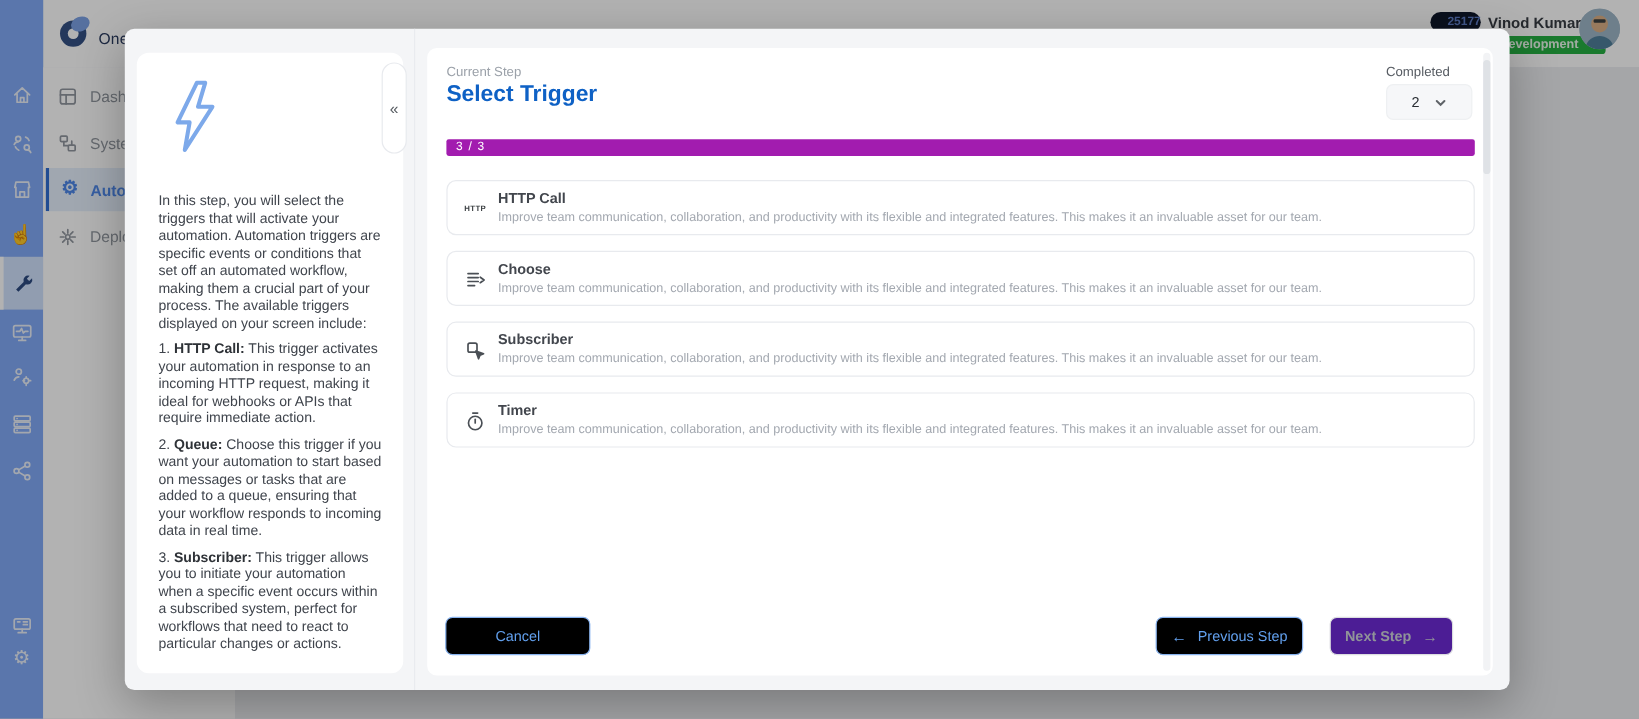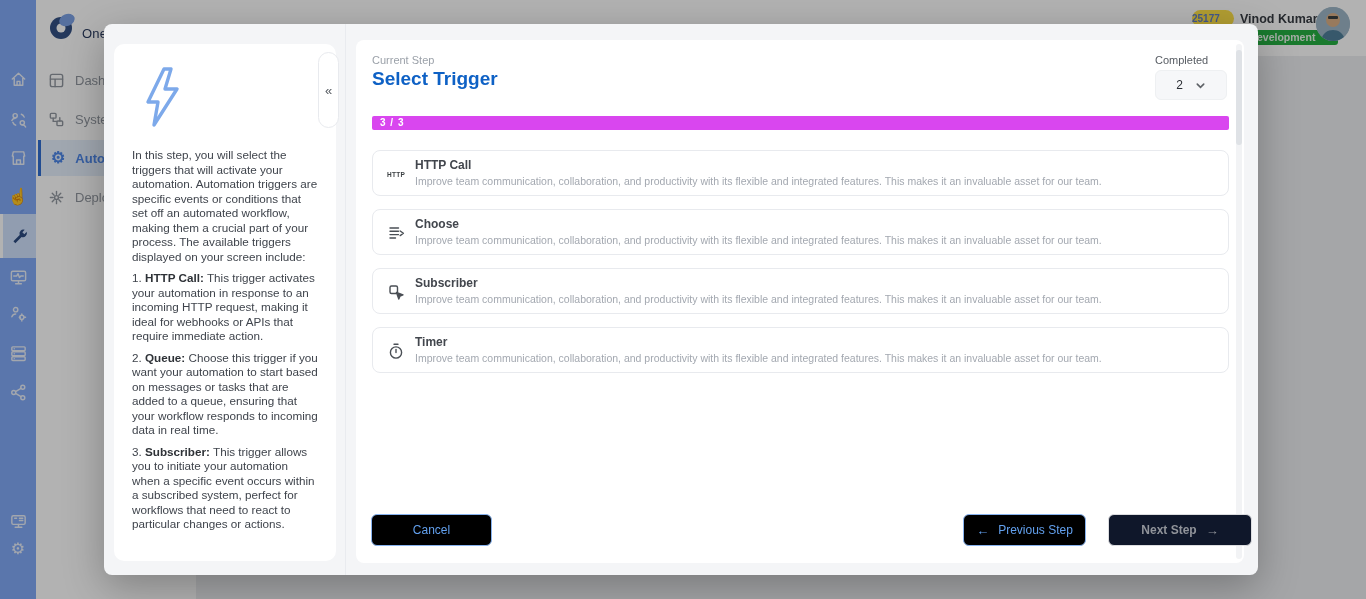--- a/index.html
+++ b/index.html
@@ -18,62 +18,62 @@
   .sidenav{position:absolute;left:36px;top:56px;width:160px;bottom:0;background:#ffffff}
   .pagebg{position:absolute;left:196px;top:56px;right:0;bottom:0;background:#ebedf0}
 
   .logo{position:absolute;left:12px;top:11px;display:flex;align-items:flex-end}
   .logo-text{margin-left:4px;font-size:13px;color:#293a5e;letter-spacing:.2px}
   .logo-text b{font-size:15px}
   .title-wrap{position:absolute;left:170px;top:27px;display:flex;gap:8px;color:#5a616b}
   .title-wrap svg{width:15px;height:15px;stroke:#5a616b;fill:none;stroke-width:1.6}
   .page-title{font-size:15px;font-weight:bold;color:#5a616b}
 
-  .id-badge{position:absolute;left:1156px;top:10px;width:42px;height:17px;border-radius:9px;background:#fde047;color:#5f7ec7;font-size:10px;font-weight:bold;text-align:left;line-height:17px}
+  .id-badge{position:absolute;left:1156px;top:10px;width:42px;height:17px;border-radius:9px;background:#0f172a;color:#5f7ec7;font-size:10px;font-weight:bold;text-align:right;line-height:17px}
   .user-name{position:absolute;left:1204px;top:12px;font-size:12.5px;font-weight:bold;color:#363b42}
   .env-badge{position:absolute;left:1192px;top:30px;width:110px;height:15px;border-radius:3px;background:#25ae42;color:#e8f5e9;font-size:10.5px;font-weight:bold;text-align:center;line-height:15px}
   .avatar{position:absolute;left:1280px;top:7px;width:34px;height:34px;border-radius:50%;overflow:hidden;background:#b3c6d4}
 
   .nav-item{position:absolute;left:2px;right:0;height:36px;display:flex;align-items:center;padding-left:10px;gap:10px;color:#90969e;font-size:13px;cursor:pointer}
   .nav-item svg{width:17px;height:17px;stroke:#90969e;fill:none;stroke-width:1.5;stroke-linecap:round}
   .nav-item.active{background:#e4eefb;color:#4d87e8;border-left:3px solid #2f6dd0;font-weight:bold;border-radius:0 6px 6px 0}
   .nav-item.active .glyph{color:#4d87e8}
 
   
   .modal{position:absolute;left:104px;top:24px;width:1154px;height:551px;background:#f4f5f7;border-radius:8px;box-shadow:0 12px 40px rgba(0,0,0,.28);z-index:10}
   .left-card{position:absolute;left:10px;top:20px;width:222px;height:517px;background:#ffffff;border-radius:10px;padding:14px 18px;overflow:hidden}
   .bolt{margin:8px 0 0 8px}
   .panel-title{margin-top:16px;font-size:26px;color:#4a8ed8}
-  .panel-text{margin-top:16px}
+  .panel-text{margin-top:28px}
   .panel-text p{font-size:11.7px;line-height:1.24;color:#3f444c;margin-bottom:7px}
   .panel-text b{color:#2e3237}
   .collapse-btn{position:absolute;left:214px;top:28px;width:21px;height:76px;background:#ffffff;border:1px solid #e8eaee;border-radius:11px;display:flex;align-items:center;justify-content:center;font-size:13px;color:#565b61;cursor:pointer;z-index:2}
   .v-divider{position:absolute;left:241px;top:0;bottom:0;width:1px;background:#e9ebef}
 
   .right-card{position:absolute;left:252px;top:16px;width:888px;height:523px;background:#ffffff;border-radius:8px}
   .eyebrow{position:absolute;left:16px;top:14px;font-size:11px;color:#9ba1a9}
   .step-title{position:absolute;left:16px;top:28px;font-size:19px;font-weight:bold;color:#0e61c5}
   .completed-label{position:absolute;right:17px;top:14px;width:72px;text-align:left;font-size:11px;color:#565b62}
   .completed-select{position:absolute;right:17px;top:30px;width:72px;height:30px;background:#f6f7f9;border:1px solid #eef0f2;border-radius:6px;display:flex;align-items:center;justify-content:center;gap:12px;font-size:12px;color:#2a2e34;cursor:pointer}
   .completed-select svg{width:11px;height:11px;stroke:#5f6368;fill:none;stroke-width:1.8;stroke-linecap:round}
-  .progress{position:absolute;left:16px;top:76px;right:15px;height:14px;background:#d946ef;border-radius:2px;color:#ffffff;font-size:10px;font-weight:bold;letter-spacing:1px;line-height:14px;padding-left:8px}
+  .progress{position:absolute;left:16px;top:76px;right:15px;height:14px;background:#a21caf;border-radius:2px;color:#ffffff;font-size:10px;font-weight:normal;letter-spacing:1px;line-height:14px;padding-left:8px}
   .trigger-card{position:absolute;left:16px;right:15px;height:46px;border:1px solid #e8eaee;border-radius:8px;background:#fff;cursor:pointer}
   .tc-icon{position:absolute;left:10px;top:0;width:26px;height:46px;display:flex;align-items:center;justify-content:center;color:#4a4f55}
   .tc-icon svg{width:18px;height:18px;stroke:#4a4f55;fill:none;stroke-width:1.4;stroke-linecap:round;stroke-linejoin:round}
   .tc-icon .http-txt{font-size:6.5px;font-weight:bold;letter-spacing:.3px;color:#3c4043}
   .tc-title{position:absolute;left:42px;top:7px;font-size:12px;font-weight:bold;color:#42464d}
   .tc-desc{position:absolute;left:42px;top:24px;font-size:10.5px;color:#a3a8b0}
   .scroll-track{position:absolute;left:880px;top:4px;bottom:4px;width:6px;background:#f2f3f5;border-radius:3px}
   .scroll-thumb{position:absolute;left:0;top:6px;width:6px;height:95px;background:#dfe2e6;border-radius:3px;cursor:grab}
 
   .btn{position:absolute;bottom:17px;height:32px;border-radius:6px;display:flex;align-items:center;justify-content:center;gap:9px;font-size:12px;cursor:pointer}
   .btn-outline{background:#000000;border:1px solid #88b3ef;color:#62a0ee}
   .btn-cancel{left:15px;width:121px}
   .btn-prev{left:607px;width:123px}
-  .btn-next{left:752px;width:144px;background:#0f172a;border:1px solid #dcdde0;color:#909399;font-weight:bold}
+  .btn-next{left:752px;width:103px;background:#4c1d95;border:1px solid #dcdde0;color:#909399;font-weight:bold}
   .arrow{font-size:13px;line-height:1}
 </style>
 </head>
 <body>
 
 <div id="app">
 
   <div class="base">
 
     <div class="topbar">

